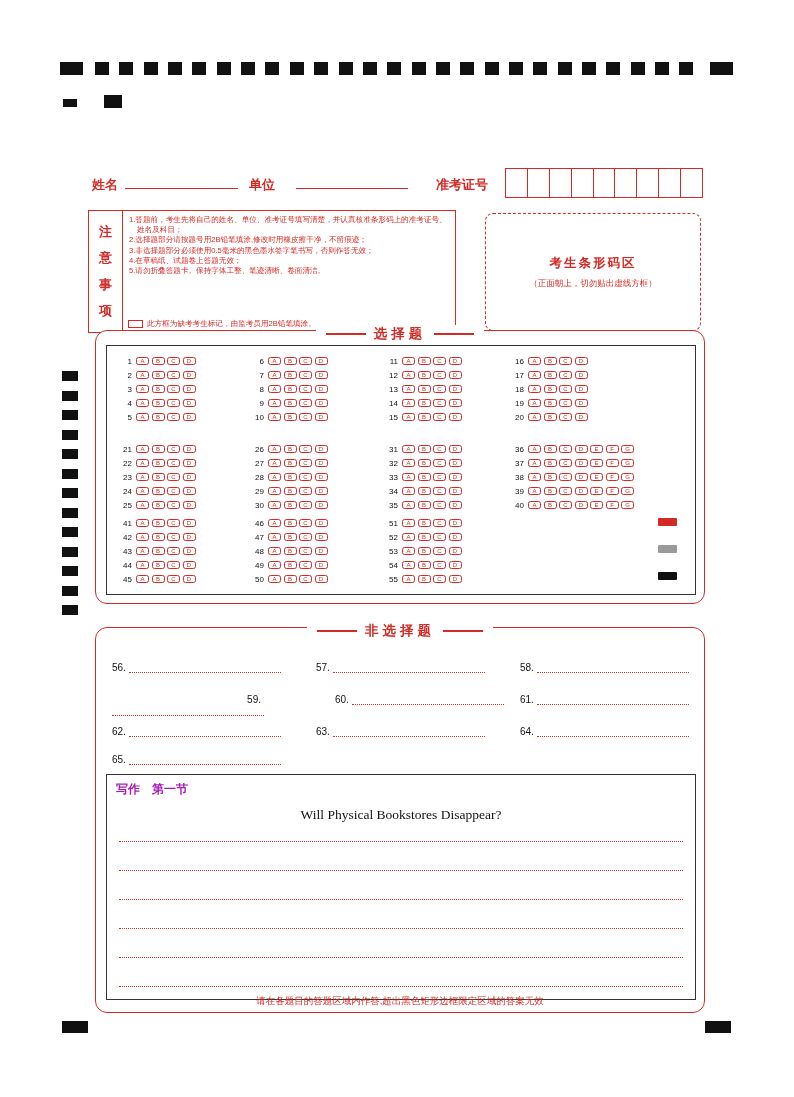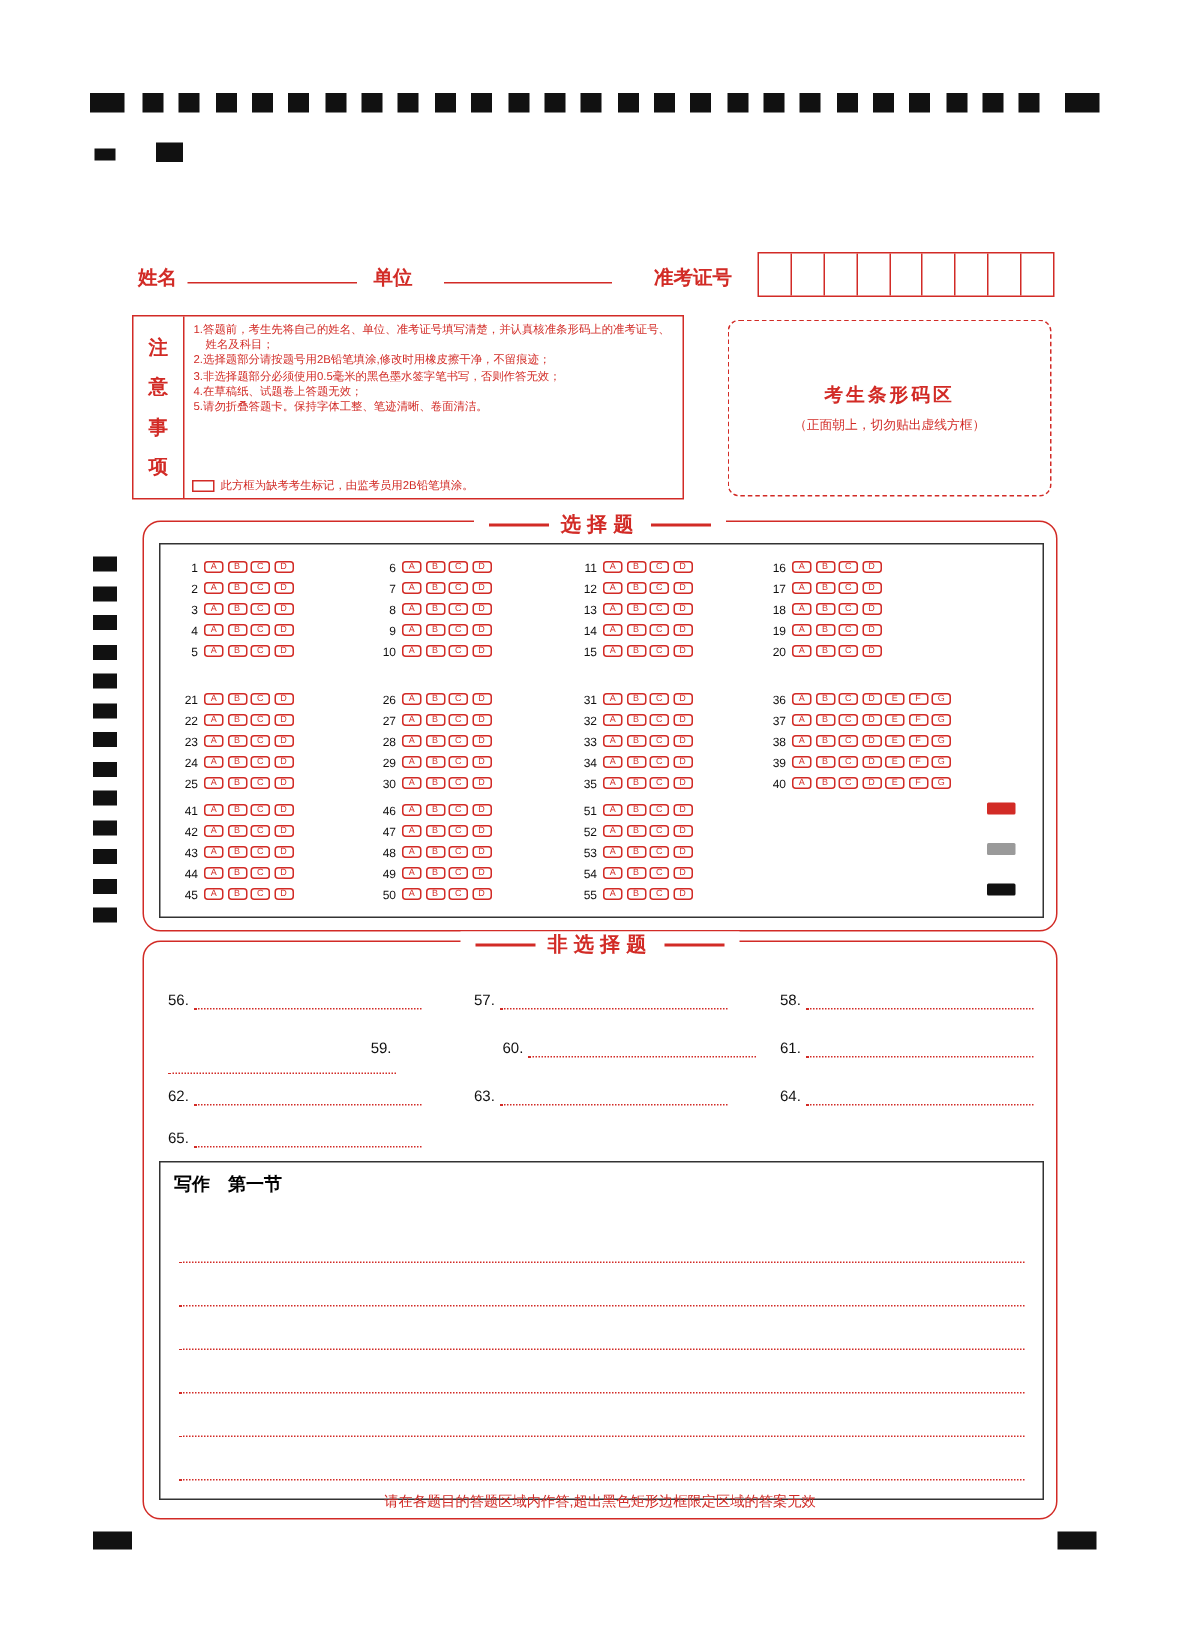--- a/index.html
+++ b/index.html
@@ -44,21 +44,21 @@
 
   
   .barcode { position:absolute; left:485px; top:213px; width:216px; height:118px;
              border:1.6px dashed #d22b26; border-radius:8px;
              display:flex; flex-direction:column; align-items:center; justify-content:center; gap:6px; }
   .barcode-title { color:#d22b26; font-weight:bold; font-size:12.5px; letter-spacing:2px; }
   .barcode-sub { color:#d22b26; font-size:8.5px; }
 
   
   .section-box { position:absolute; border:1.8px solid #d22b26; border-radius:12px; background:#fff; }
-  .mcq-box { left:95px; top:347px; width:610px; height:274px;padding-left:24px; }
+  .mcq-box { left:95px; top:330px; width:610px; height:274px;padding-left:24px; }
   .subj-box { left:95px; top:627px; width:610px; height:386px; }
   .section-title { position:absolute; top:-10px; left:0; right:0; text-align:center; }
   .st-wrap { display:inline-flex; align-items:center; gap:8px; background:#fff; padding:0 10px; }
   .tbar { width:40px; height:2.5px; background:#d22b26; }
   .st-label { color:#d22b26; font-weight:bold; font-size:13.5px; letter-spacing:4px; }
 
   
   .mcq-inner { position:absolute; left:10px; top:14px; width:590px; height:250px; border:1px solid #333; }
   .mcq-grid { position:absolute; left:0; top:0; right:0; bottom:0; }
   .mcq-col { position:absolute; }
@@ -69,21 +69,21 @@
             justify-content:center; margin-right:2.5px; flex:0 0 auto; }
   .sample-wrap { position:absolute; left:0; top:0; right:0; bottom:0; pointer-events:none; }
   .sample-mark { position:absolute; left:551px; width:19px; height:8px; border-radius:1px; }
 
   
   .blank-wrap { position:absolute; left:0; top:0; right:0; bottom:0; }
   .blank-q { position:absolute; display:flex; align-items:flex-end; }
   .blank-label { color:#111; font-size:10px; margin-right:3px; }
   .dotline { width:152px; height:11px; border-bottom:1.6px dotted #d22b26; }
   .writing-box { position:absolute; left:10px; top:146px; width:590px; height:226px; border:1px solid #333; }
-  .writing-label { position:absolute; left:9px; top:6px; color:#000000; font-size:12px; font-weight:600; }
+  .writing-label { position:absolute; left:9px; top:6px; color:#a21caf; font-size:12px; font-weight:600; }
   .writing-title { position:absolute; left:0; right:0; top:32px; text-align:center;
                    color:#111; font-size:13.5px; font-family:"Liberation Serif", serif; }
   .writing-line { position:absolute; left:12px; right:12px; height:0; border-bottom:1.6px dotted #d22b26; }
   .footer-note { position:absolute; left:0; right:0; bottom:4px; text-align:center;
                  color:#d22b26; font-size:9.5px; }
 </style>
 </head>
 <body>
 
 <div class="sheet">
@@ -668,20 +668,21 @@
           <span class="dotline"></span>
         </div>
         <div class="blank-q" style="top: 126px; left: 16px;">
           <span class="blank-label">65.</span>
           <span class="dotline"></span>
         </div>
       </div>
 
     <div class="writing-box">
       <span class="writing-label">写作　第一节</span>
+      <div class="writing-title">Will Physical Bookstores Disappear?</div>
       <div>
           <div class="writing-line" style="top: 66px;"></div>
           <div class="writing-line" style="top: 95px;"></div>
           <div class="writing-line" style="top: 124px;"></div>
           <div class="writing-line" style="top: 153px;"></div>
           <div class="writing-line" style="top: 182px;"></div>
           <div class="writing-line" style="top: 211px;"></div>
         </div>
     </div>
 

